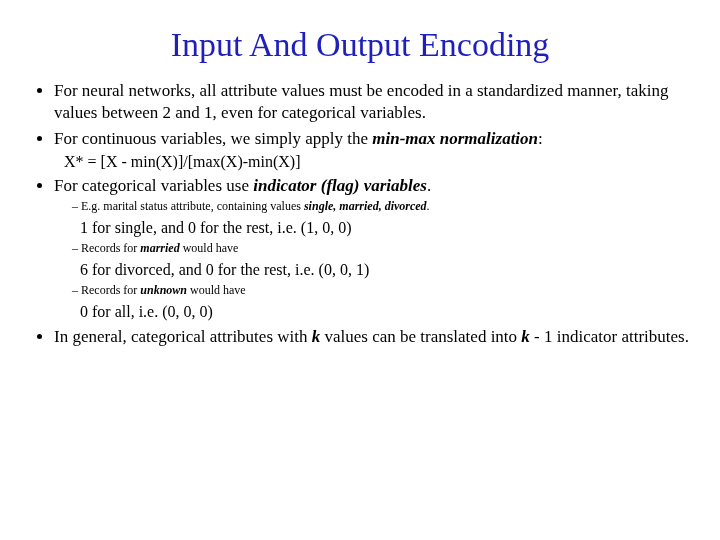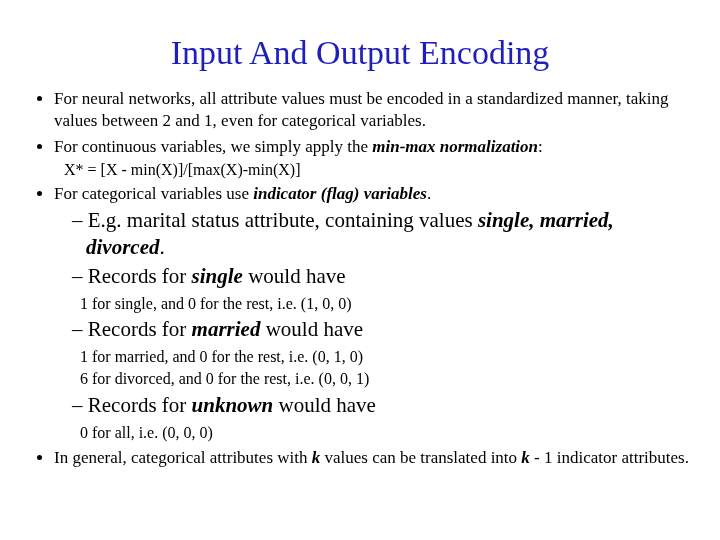--- a/index.html
+++ b/index.html
@@ -14,42 +14,42 @@
   .slide {
     box-sizing: border-box;
     width: 720px;
     height: 540px;
     padding: 10px 28px 10px 28px;
   }
   .title {
     color: #1f1fbe;
     font-size: 34px;
     text-align: center;
-    margin: 24px 0 16px 0;
+    margin: 16px 0 16px 0;
     font-weight: normal;
   }
   ul.top {
     list-style: disc;
     margin: 0;
     padding-left: 26px;
     font-size: 17px;
     line-height: 1.28;
   }
   ul.top > li {
     margin-bottom: 4px;
   }
   .formula {
     margin: 2px 0 4px 36px;
     font-size: 16px;
   }
   ul.sub {
     list-style: none;
     margin: 2px 0 4px 18px;
     padding-left: 0;
-    font-size: 21px;
+    font-size: 12px;
     line-height: 1.28;
   }
   ul.sub > li {
     margin-bottom: 2px;
     padding-left: 14px;
     text-indent: -14px;
   }
   ul.sub > li::before {
     content: "– ";
   }
@@ -81,32 +81,28 @@
   <div class="formula">X* = [X - min(X)]/[max(X)-min(X)]</div>
 
   <ul class="top">
     <li>
       <span>For categorical variables use </span><span class="ital">indicator (flag) variables</span><span>.</span>
 
       <ul class="sub">
         <li>
           <span>E.g. marital status attribute, containing values </span><span class="ital">single, married, divorced</span><span>.</span>
         </li>
-        <li>
-          <span>Records for </span><span class="ital">single</span><span> would have</span>
-        </li>
       </ul>
       <div class="detail">1 for single, and 0 for the rest, i.e. (1, 0, 0)</div>
 
       <ul class="sub">
         <li>
           <span>Records for </span><span class="ital">married</span><span> would have</span>
         </li>
       </ul>
-      <div class="detail">1 for married, and 0 for the rest, i.e. (0, 1, 0)</div>
 
       <div class="detail">6 for divorced, and 0 for the rest, i.e. (0, 0, 1)</div>
 
       <ul class="sub">
         <li>
           <span>Records for </span><span class="ital">unknown</span><span> would have</span>
         </li>
       </ul>
       <div class="detail">0 for all, i.e. (0, 0, 0)</div>
     </li>

